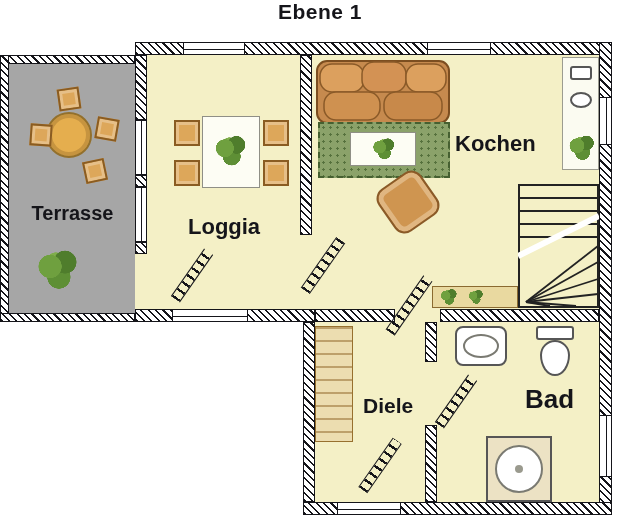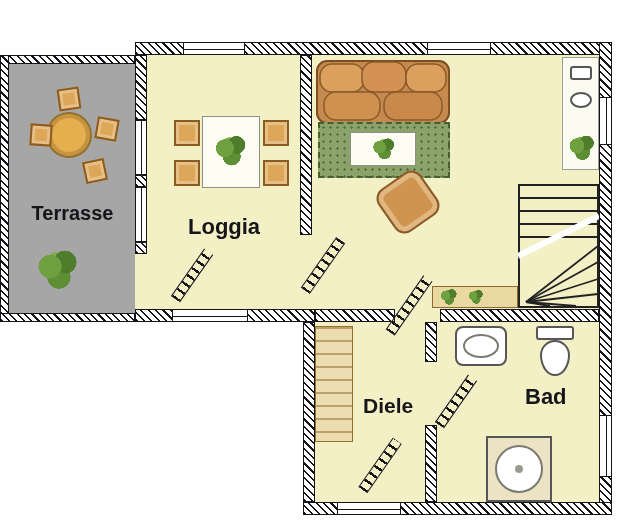--- a/index.html
+++ b/index.html
@@ -75,20 +75,21 @@
   .shower{position:absolute;background:#ece2c4;border:2px solid #565656;box-sizing:border-box;}
   .shower-tray{position:absolute;border-radius:50%;background:#fff;border:2px solid #7a7a72;box-sizing:border-box;}
   .drain{position:absolute;border-radius:50%;background:#9a9a8e;}
   svg{display:block;}
 </style>
 </head>
 <body>
 
 <div id="plan">
 
+  <div id="title">Ebene 1</div>
 
   <div class="floor" style="left:147px;top:55px;width:452px;height:254px;"></div>
   <div class="floor" style="left:315px;top:322px;width:284px;height:180px;"></div>
   <div class="floor" style="left:395px;top:309px;width:45px;height:13px;"></div>
   <div class="floor" style="left:135px;top:254px;width:12px;height:55px;"></div>
   <div class="terrace-floor" style="left:9px;top:63px;width:126px;height:251px;"></div>
 
   <div class="wall" style="left:135px;top:42px;width:477px;height:13px;"></div>
   <div class="wall" style="left:599px;top:42px;width:13px;height:473px;"></div>
   <div class="wall" style="left:303px;top:502px;width:309px;height:13px;"></div>
@@ -184,16 +185,17 @@
   <div class="drain" style="left:515px;top:465px;width:8px;height:8px;"></div>
 
   <div class="door" style="left:163px;top:270px;width:58px;"></div>
   <div class="door" style="left:292px;top:260px;width:62px;"></div>
   <div class="door" style="left:376px;top:300px;width:66px;"></div>
   <div class="door" style="left:427px;top:396px;width:58px;"></div>
   <div class="door" style="left:350px;top:460px;width:60px;"></div>
 
   <div class="label" style="left:10px;top:202px;width:125px;text-align:center;font-size:20px;">Terrasse</div>
   <div class="label" style="left:188px;top:214px;font-size:22px;">Loggia</div>
+  <div class="label" style="left:455px;top:131px;font-size:22px;">Kochen</div>
   <div class="label" style="left:363px;top:394px;font-size:21px;">Diele</div>
-  <div class="label" style="left:525px;top:384px;font-size:22px;">Bad</div>
+  <div class="label" style="left:525px;top:384px;font-size:26px;">Bad</div>
 
 </div>
 
 </body></html>

